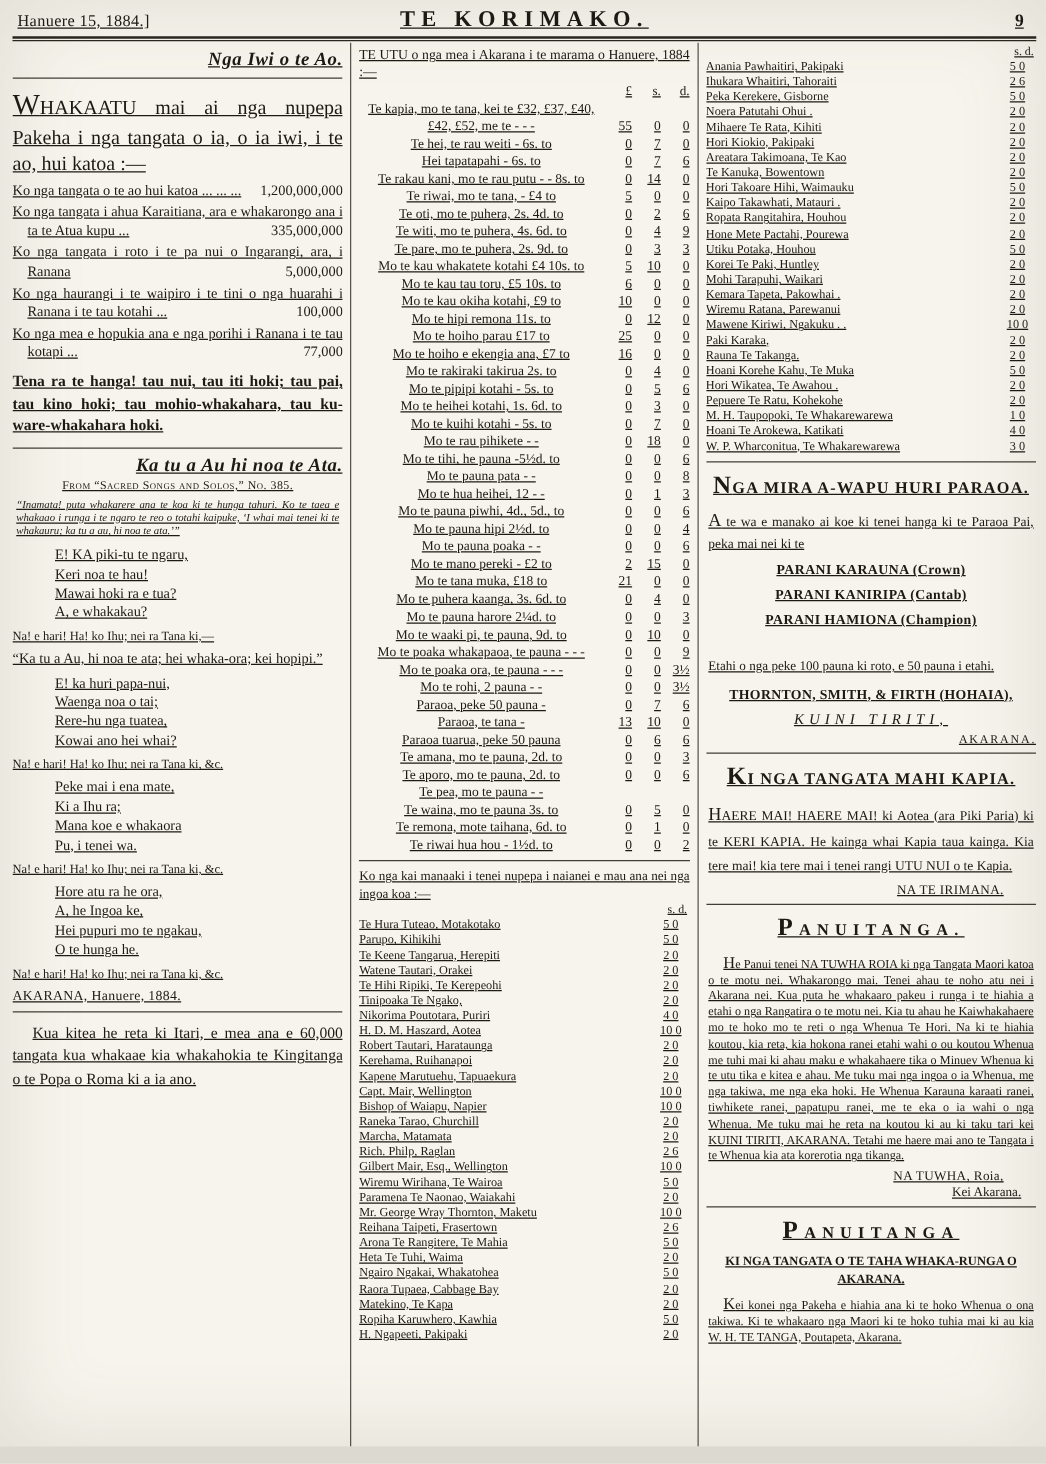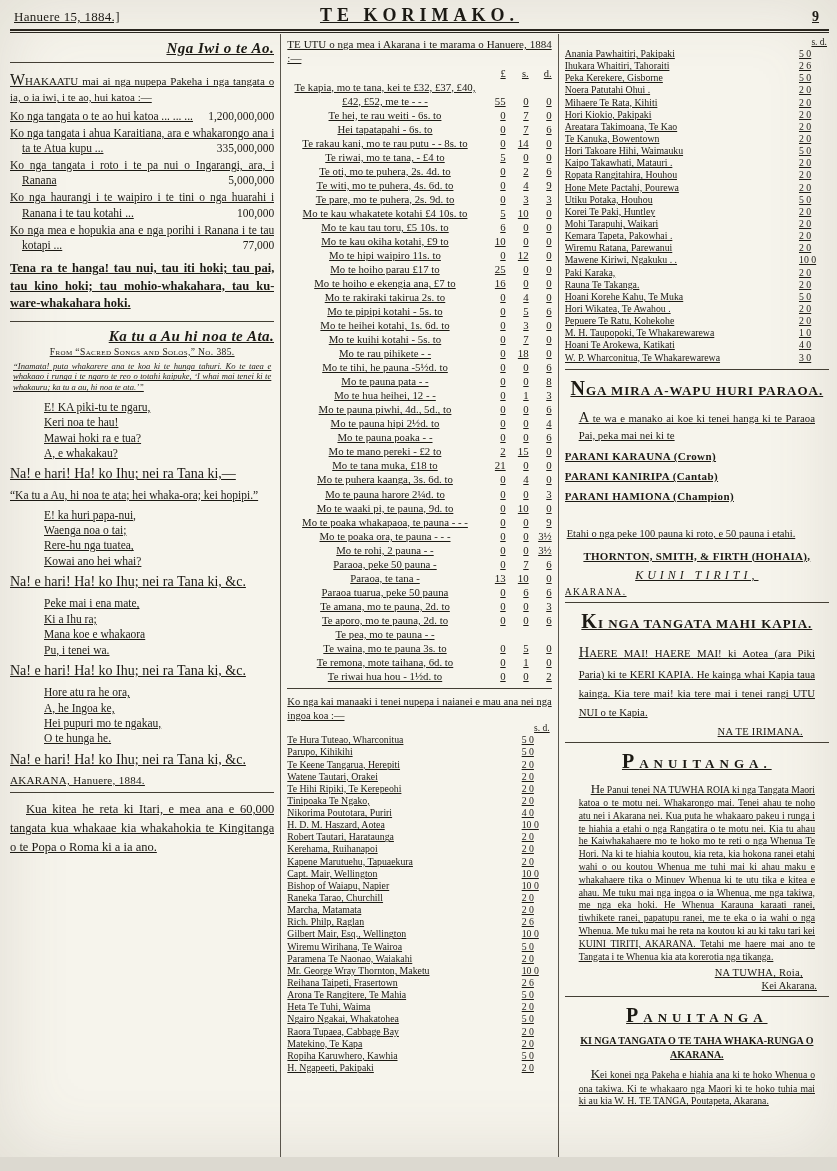--- a/index.html
+++ b/index.html
@@ -19,59 +19,59 @@
   .m-title { flex:1; text-align:center; font-size:18px; font-weight:bold; letter-spacing:5px; }
   .m-page { width:150px; text-align:right; font-size:14px; font-weight:bold; padding-right:6px; }
   .double-rule { border-top:2px solid #2a261f; border-bottom:1px solid #2a261f; height:4px; margin-bottom:1px; }
   
   .columns { display:flex; height:1143px; overflow:hidden; }
   .col { flex:1 1 0; min-width:0; padding-top:3px; overflow:hidden; }
   .vrule { width:1px; background:#5a554c; margin:0 6px; flex:none; }
   .hr { border-top:1px solid #433e34; margin:5px 0 6px; }
   
   .fancy-head { font-size:15px; font-weight:bold; font-style:italic; text-align:right; letter-spacing:.5px; margin:3px 0 2px; }
-  .body { font-size:11px; line-height:1.32; text-align:justify; }
+  .body { font-size:16px; line-height:1.32; text-align:justify; }
   .intro::first-letter { font-size:1.45em; }
   .stats { margin:4px 0 2px; }
   .stat-row { font-size:11.5px; line-height:1.32; padding-left:12px; text-indent:-12px; text-align:justify; margin-bottom:2px; }
   .stat-value { float:right; text-indent:0; padding-left:6px; }
   .exclaim { font-size:12.5px; font-weight:bold; line-height:1.4; text-align:justify; margin:7px 0 8px; }
   .hymn-source { font-size:9.5px; text-align:center; font-variant:small-caps; letter-spacing:.4px; margin:1px 0 4px; }
   .hymn-note { font-size:8.6px; font-style:italic; line-height:1.25; text-align:justify; margin:0 3px 7px; }
   .stanza { margin-bottom:5px; }
   .verse { font-size:11.5px; line-height:1.34; white-space:pre-line; margin-left:34px; margin-bottom:4px; }
-  .refrain { font-size:14px; line-height:1.3; padding-left:18px; text-indent:-18px; margin-bottom:4px; }
+  .refrain { font-size:10px; line-height:1.3; padding-left:18px; text-indent:-18px; margin-bottom:4px; }
   .after { font-size:11.5px; line-height:1.3; padding-left:18px; text-indent:-18px; margin-bottom:5px; }
   .after:empty { display:none; }
   .dateline { font-size:11px; margin:5px 0 6px; letter-spacing:.3px; }
   .news { font-size:12.5px; line-height:1.5; text-align:justify; text-indent:16px; margin-top:7px; }
   
   .price-intro { font-size:11px; line-height:1.3; text-align:justify; margin-bottom:2px; }
   .price-header { display:flex; justify-content:flex-end; font-size:10.5px; margin-bottom:1px; }
   .num { width:23px; text-align:right; flex:none; }
   .price-row { display:flex; align-items:flex-end; font-size:10.8px; line-height:1.3; }
   .price-row .desc { flex:1; min-width:0; text-align:center; }
   .subs-intro { font-size:10.5px; line-height:1.3; text-align:justify; margin:2px 0 1px; }
   .subs-header { font-size:9.5px; text-align:right; padding-right:2px; margin-bottom:1px; }
   .sub-row { display:flex; font-size:9.8px; line-height:1.24; }
   .sub-name { flex:1; min-width:0; white-space:nowrap; overflow:hidden; }
-  .sub-amt { width:30px; text-align:left; flex:none; }
+  .sub-amt { width:30px; text-align:center; flex:none; }
   
   .advert { margin-bottom:2px; }
   .ad-title { font-size:13px; font-weight:bold; text-align:center; letter-spacing:1px; margin:7px 0 7px; }
   .ad-title::first-letter { font-size:20px; }
   .spaced-title { letter-spacing:5px; }
-  .ad-body { font-size:10.8px; line-height:1.45; text-align:justify; margin:4px 14px; }
+  .ad-body { font-size:10.8px; line-height:1.45; text-align:justify; margin:4px 2px; }
   .ad-body::first-letter { font-size:1.35em; }
   .airy { line-height:1.75; }
-  .brand { font-size:11px; font-weight:bold; line-height:1.8; letter-spacing:.4px; }
+  .brand { font-size:11px; font-weight:bold; text-align:center; line-height:1.8; letter-spacing:.4px; }
   .ad-note { font-size:10.5px; line-height:1.4; margin:20px 2px 4px; text-align:justify; }
   .firm { font-size:11px; font-weight:bold; text-align:center; margin-top:8px; letter-spacing:.3px; }
   .street { font-size:12px; font-style:italic; letter-spacing:4px; text-align:center; margin:6px 0 4px; }
-  .city { font-size:9.5px; letter-spacing:1.5px; text-align:left; margin-bottom:4px; }
+  .city { font-size:9.5px; letter-spacing:1.5px; text-align:right; margin-bottom:4px; }
   .sig { font-size:10.5px; text-align:right; padding-right:26px; margin:4px 0 2px; letter-spacing:.3px; }
   .sig2 { font-size:10.5px; text-align:right; padding-right:12px; margin-bottom:4px; }
   .ad-sub { font-size:10px; font-weight:bold; text-align:center; line-height:1.35; margin:1px 8px 4px; }
   .small { font-size:9.7px; line-height:1.32; text-indent:12px; }
 </style>
 </head>
 <body>
 
 <div class="page">
 
@@ -245,21 +245,21 @@
           </div>
 
           <div class="price-row">
             <span class="desc">Mo te kau okiha kotahi, £9 to</span>
             <span class="num">10</span>
             <span class="num">0</span>
             <span class="num">0</span>
           </div>
 
           <div class="price-row">
-            <span class="desc">Mo te hipi waipiro  11s. to</span>
+            <span class="desc">Mo te hipi remona  11s. to</span>
             <span class="num">0</span>
             <span class="num">12</span>
             <span class="num">0</span>
           </div>
 
           <div class="price-row">
             <span class="desc">Mo te hoiho parau  £17 to</span>
             <span class="num">25</span>
             <span class="num">0</span>
             <span class="num">0</span>
@@ -467,21 +467,21 @@
             <span class="num">0</span>
             <span class="num">2</span>
           </div>
         </div>
       <div class="hr"></div>
       <p class="subs-intro">Ko nga kai manaaki i tenei nupepa i naianei e mau ana nei nga ingoa koa :—</p>
       <div class="subs-header">s. d.</div>
       <div>
 
           <div class="sub-row">
-            <span class="sub-name">Te Hura Tuteao, Wharconitua</span>
+            <span class="sub-name">Te Hura Tuteao, Motakotako</span>
             <span class="sub-amt">5 0</span>
           </div>
 
           <div class="sub-row">
             <span class="sub-name">Parupo, Kihikihi</span>
             <span class="sub-amt">5 0</span>
           </div>
 
           <div class="sub-row">
             <span class="sub-name">Te Keene Tangarua, Herepiti</span>

